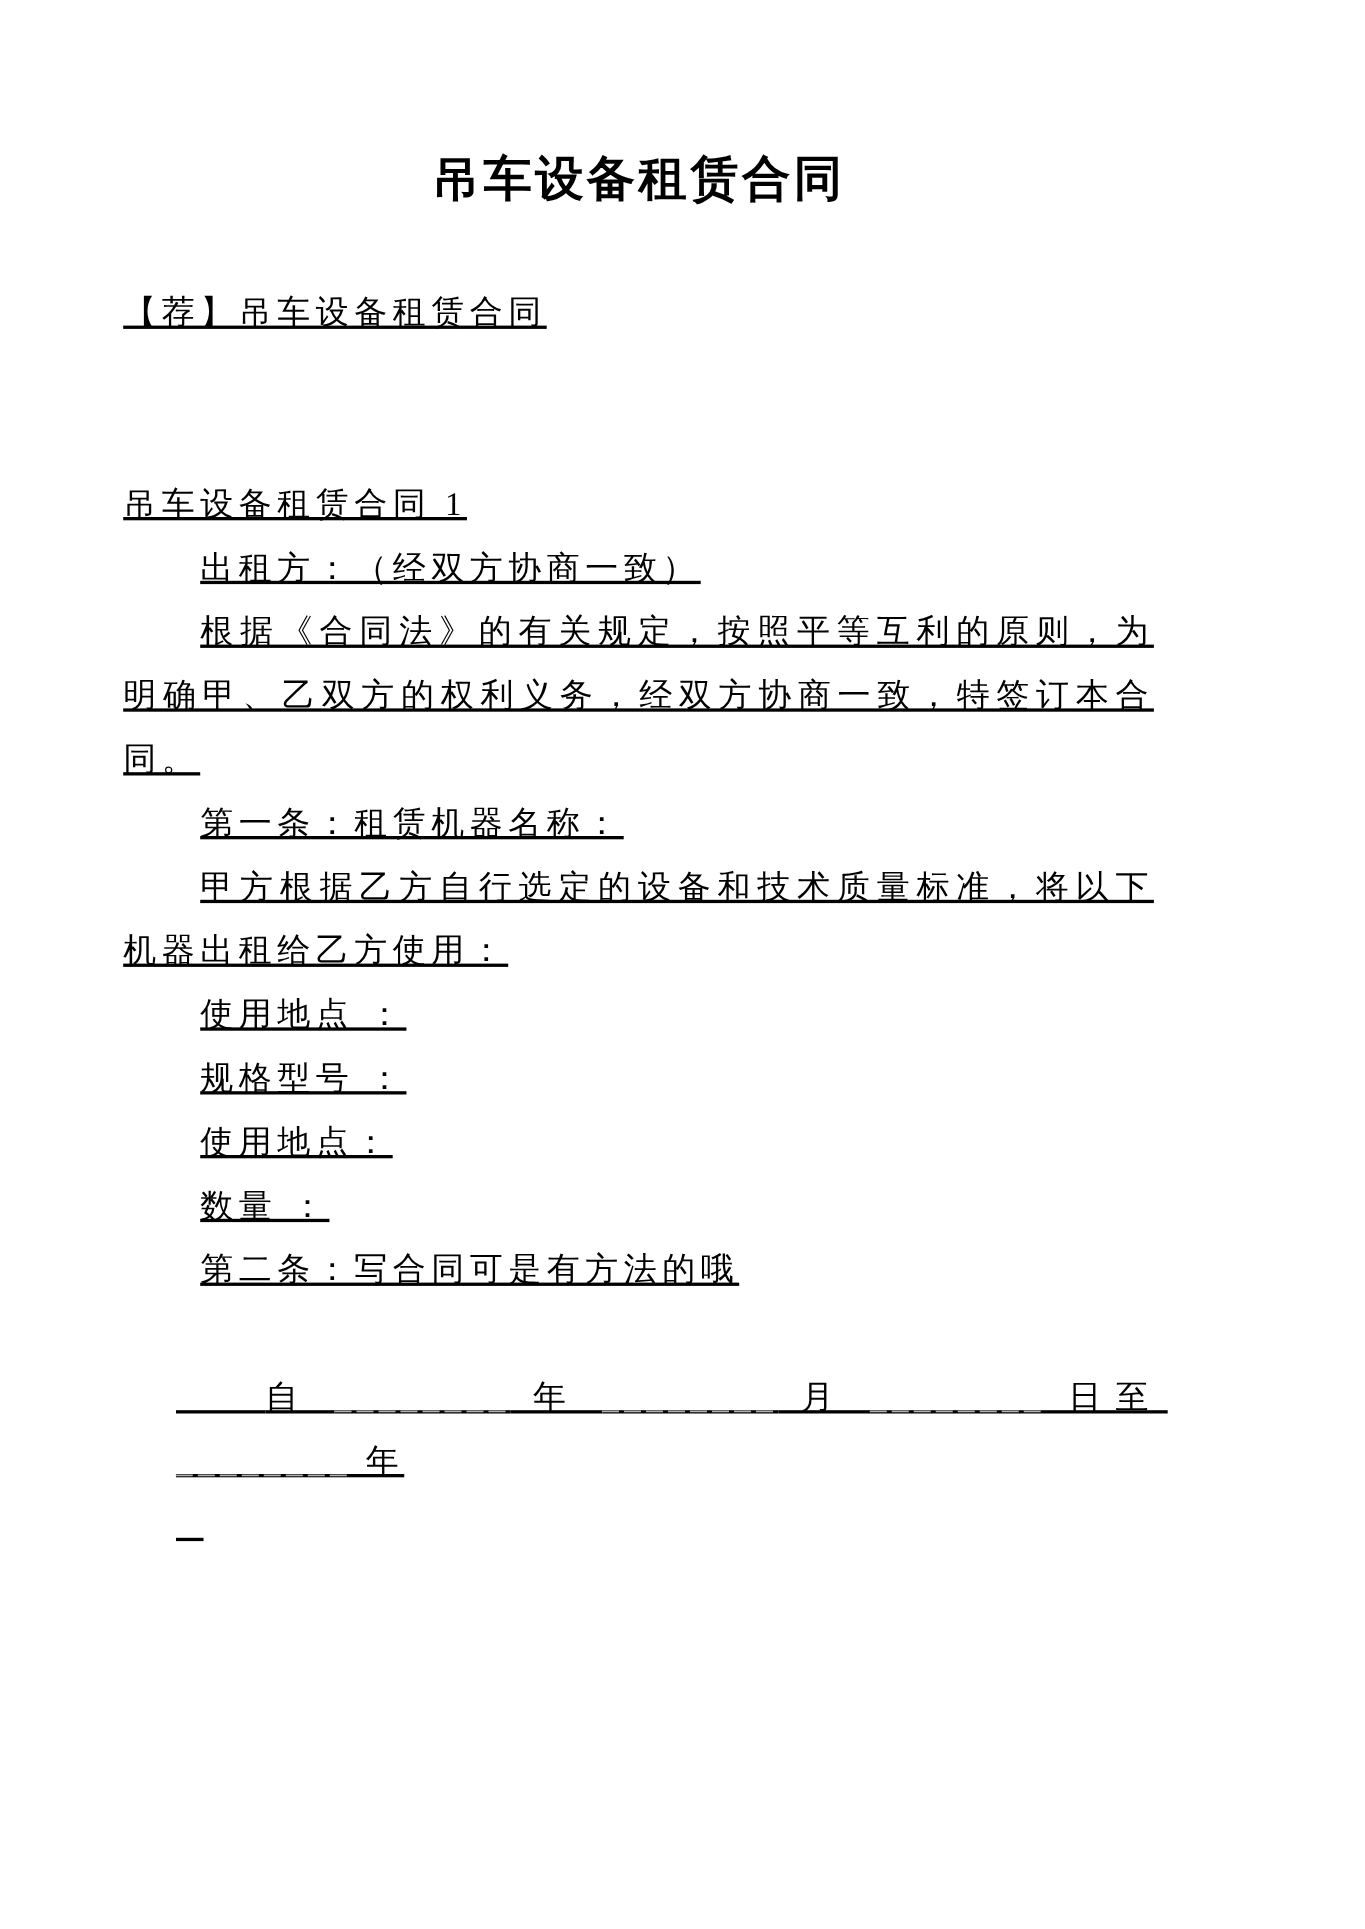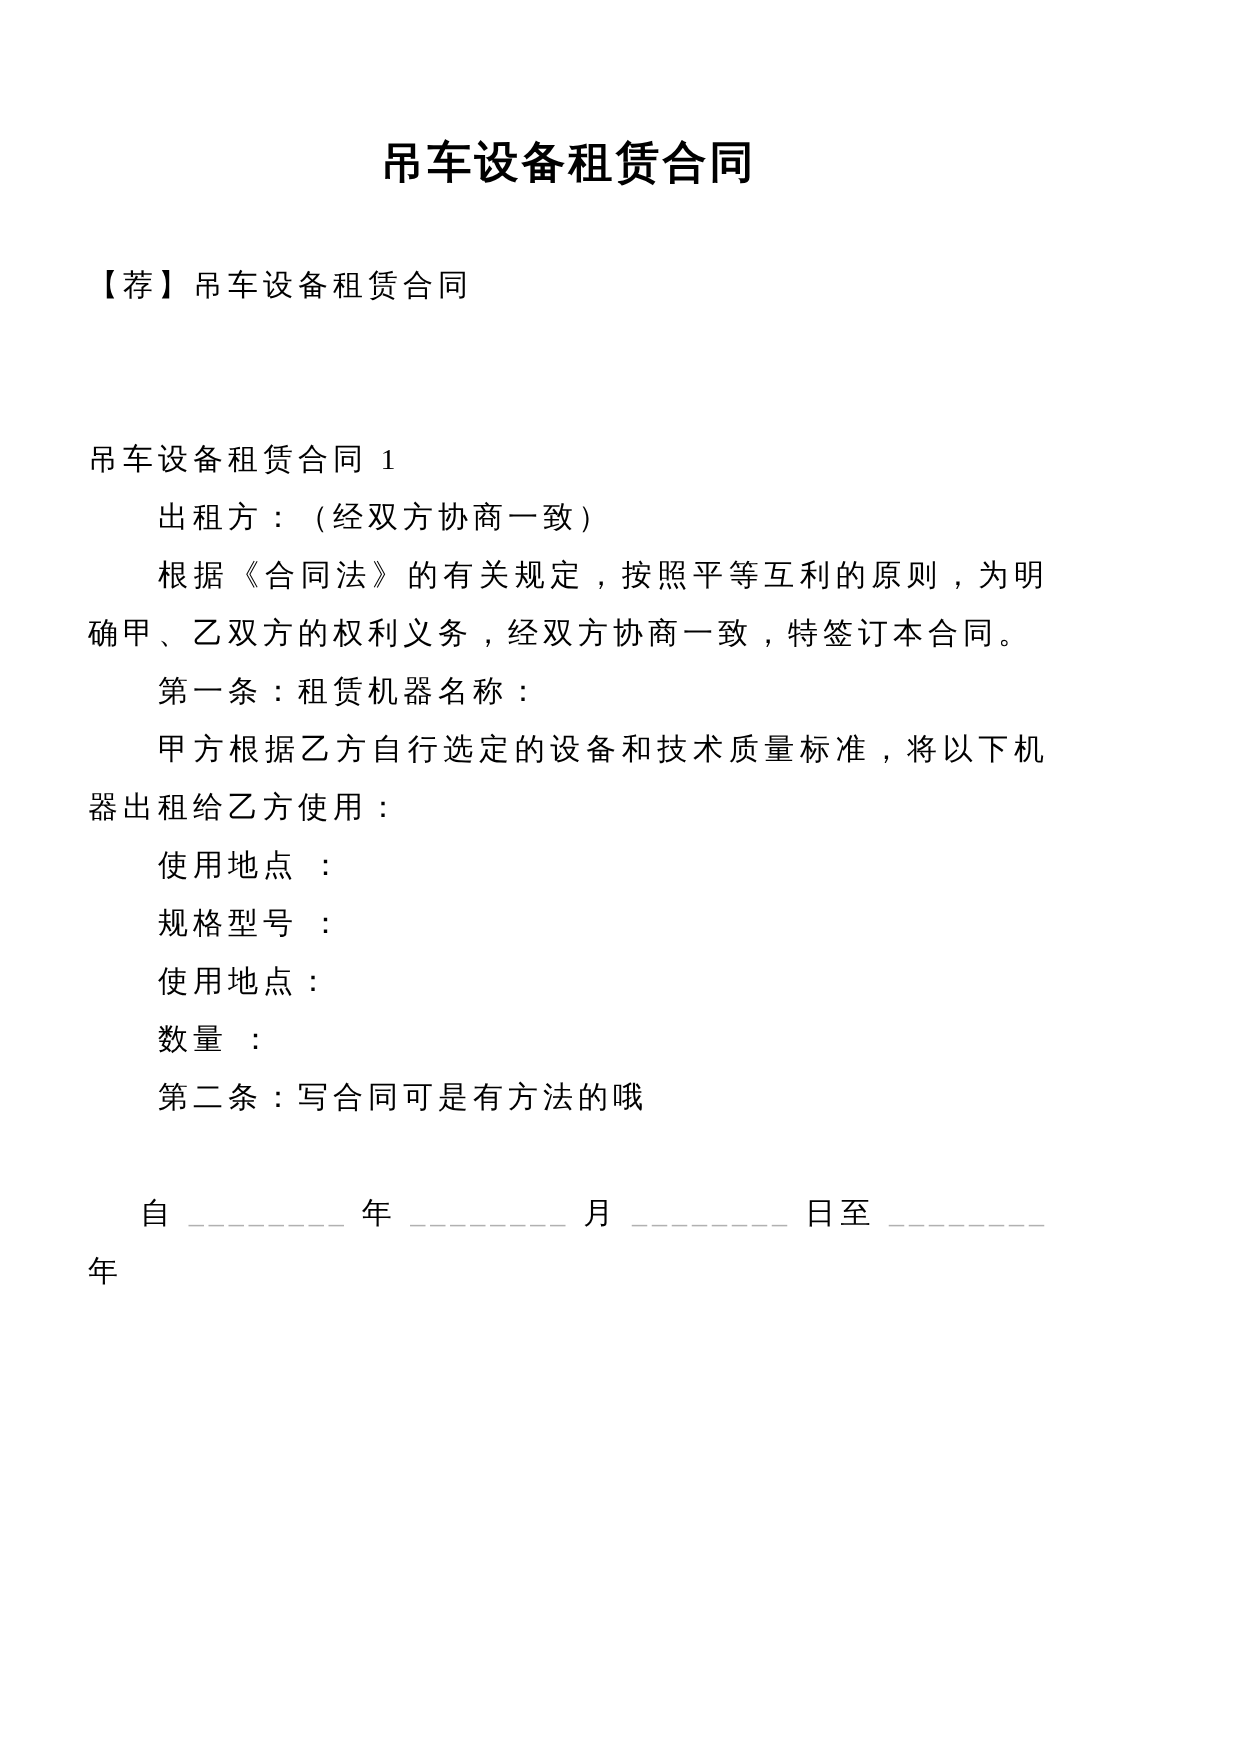--- a/index.html
+++ b/index.html
@@ -8,41 +8,42 @@
     height: 1754px;
     background: #ffffff;
     color: #000000;
     font-family: "Liberation Serif", "DejaVu Serif", serif;
     overflow: hidden;
   }
   .page {
     box-sizing: border-box;
     width: 1217px;
     height: 1754px;
-    padding: 132px 168px 0 88px;
+    padding: 132px 168px 0 112px;
   }
   .doc-title {
     font-size: 44px;
     line-height: 62px;
     font-weight: 700;
     text-align: center;
     letter-spacing: 3px;
     margin: 0 0 62px 0;
   }
   .para {
     font-size: 30px;
     line-height: 58px;
     letter-spacing: 5px;
     text-align: justify;
     margin: 0;
     font-weight: 400;
+    text-decoration: underline;
   }
   .indent { text-indent: 70px; }
   .spacer { height: 116px; }
-  .date-line { white-space: pre-wrap; }
+  .date-line { white-space: pre-wrap; margin-left: 48px; }
   .blank { color: #b1b1b1; }
 </style>
 </head>
 <body>
 
 <div class="page">
 
   <h1 class="doc-title">吊车设备租赁合同</h1>
 
   <p class="para">【荐】吊车设备租赁合同</p>

